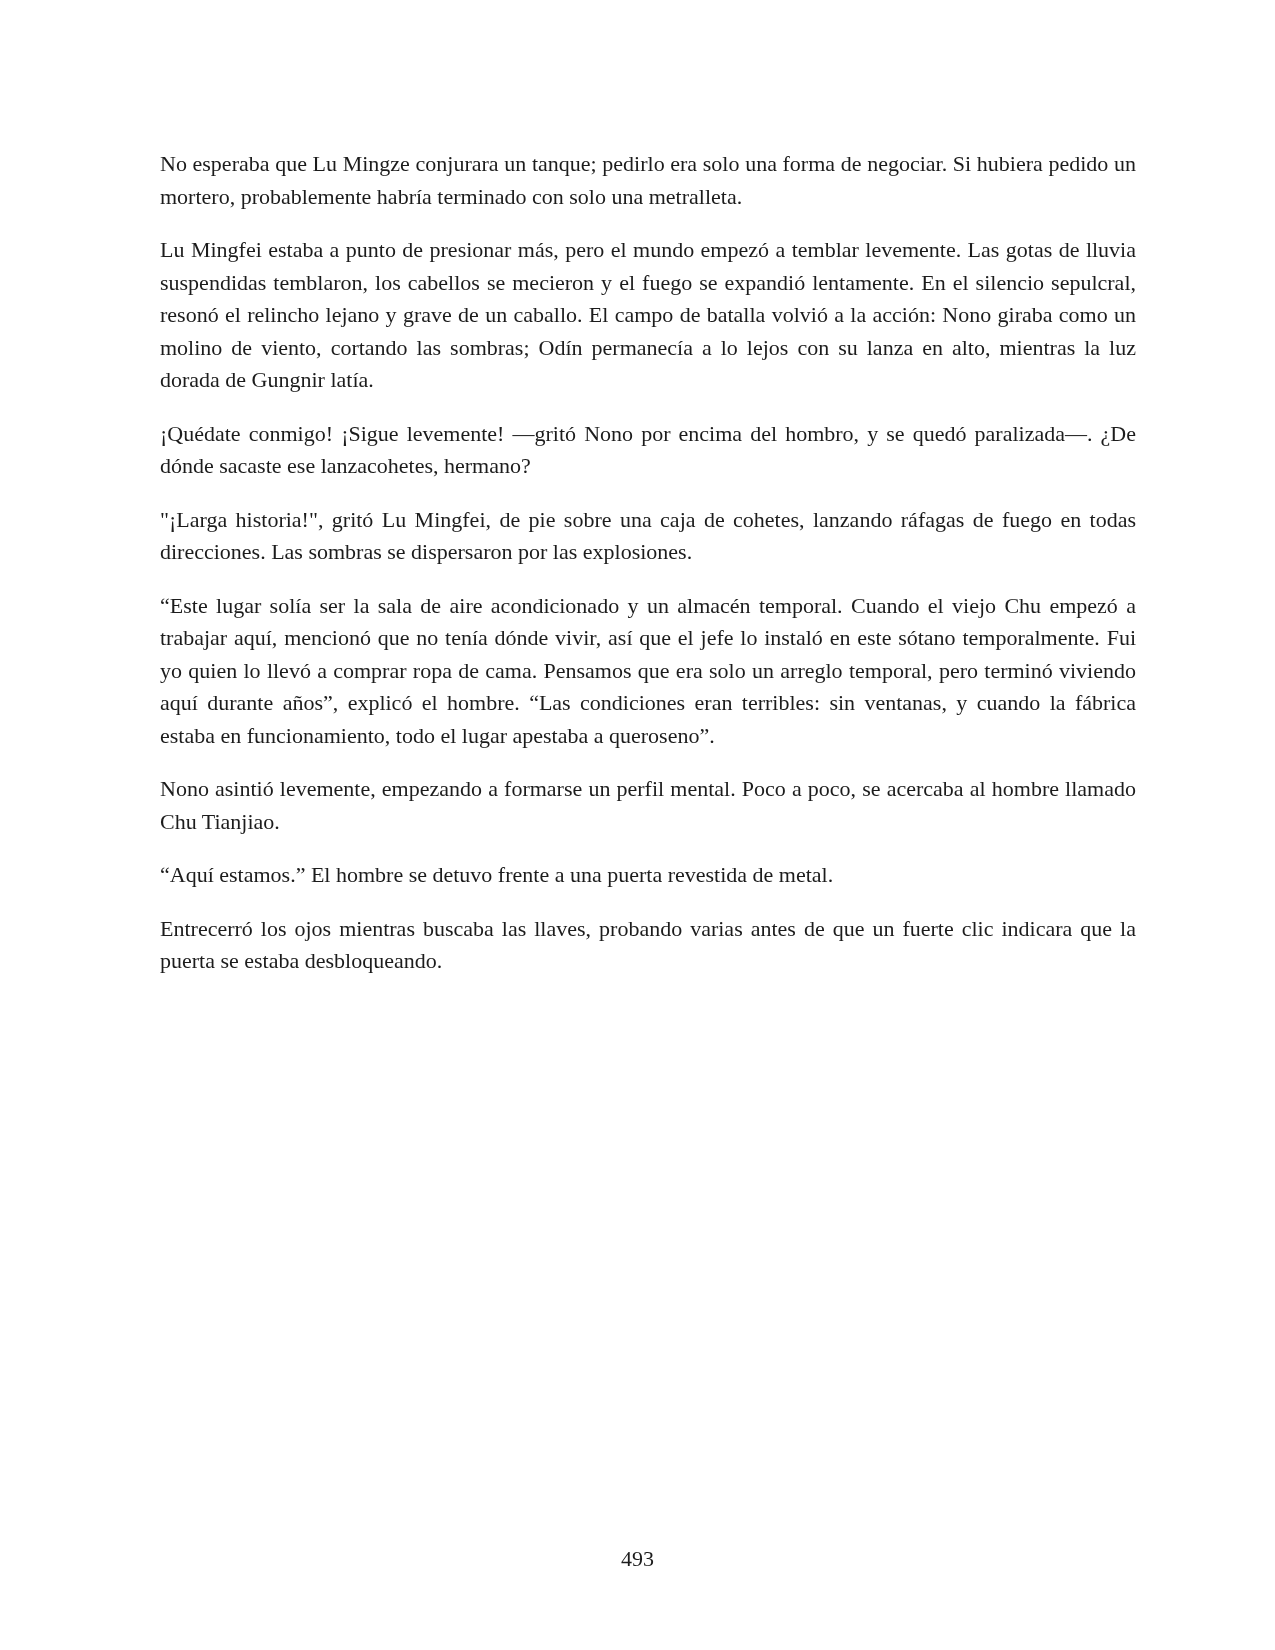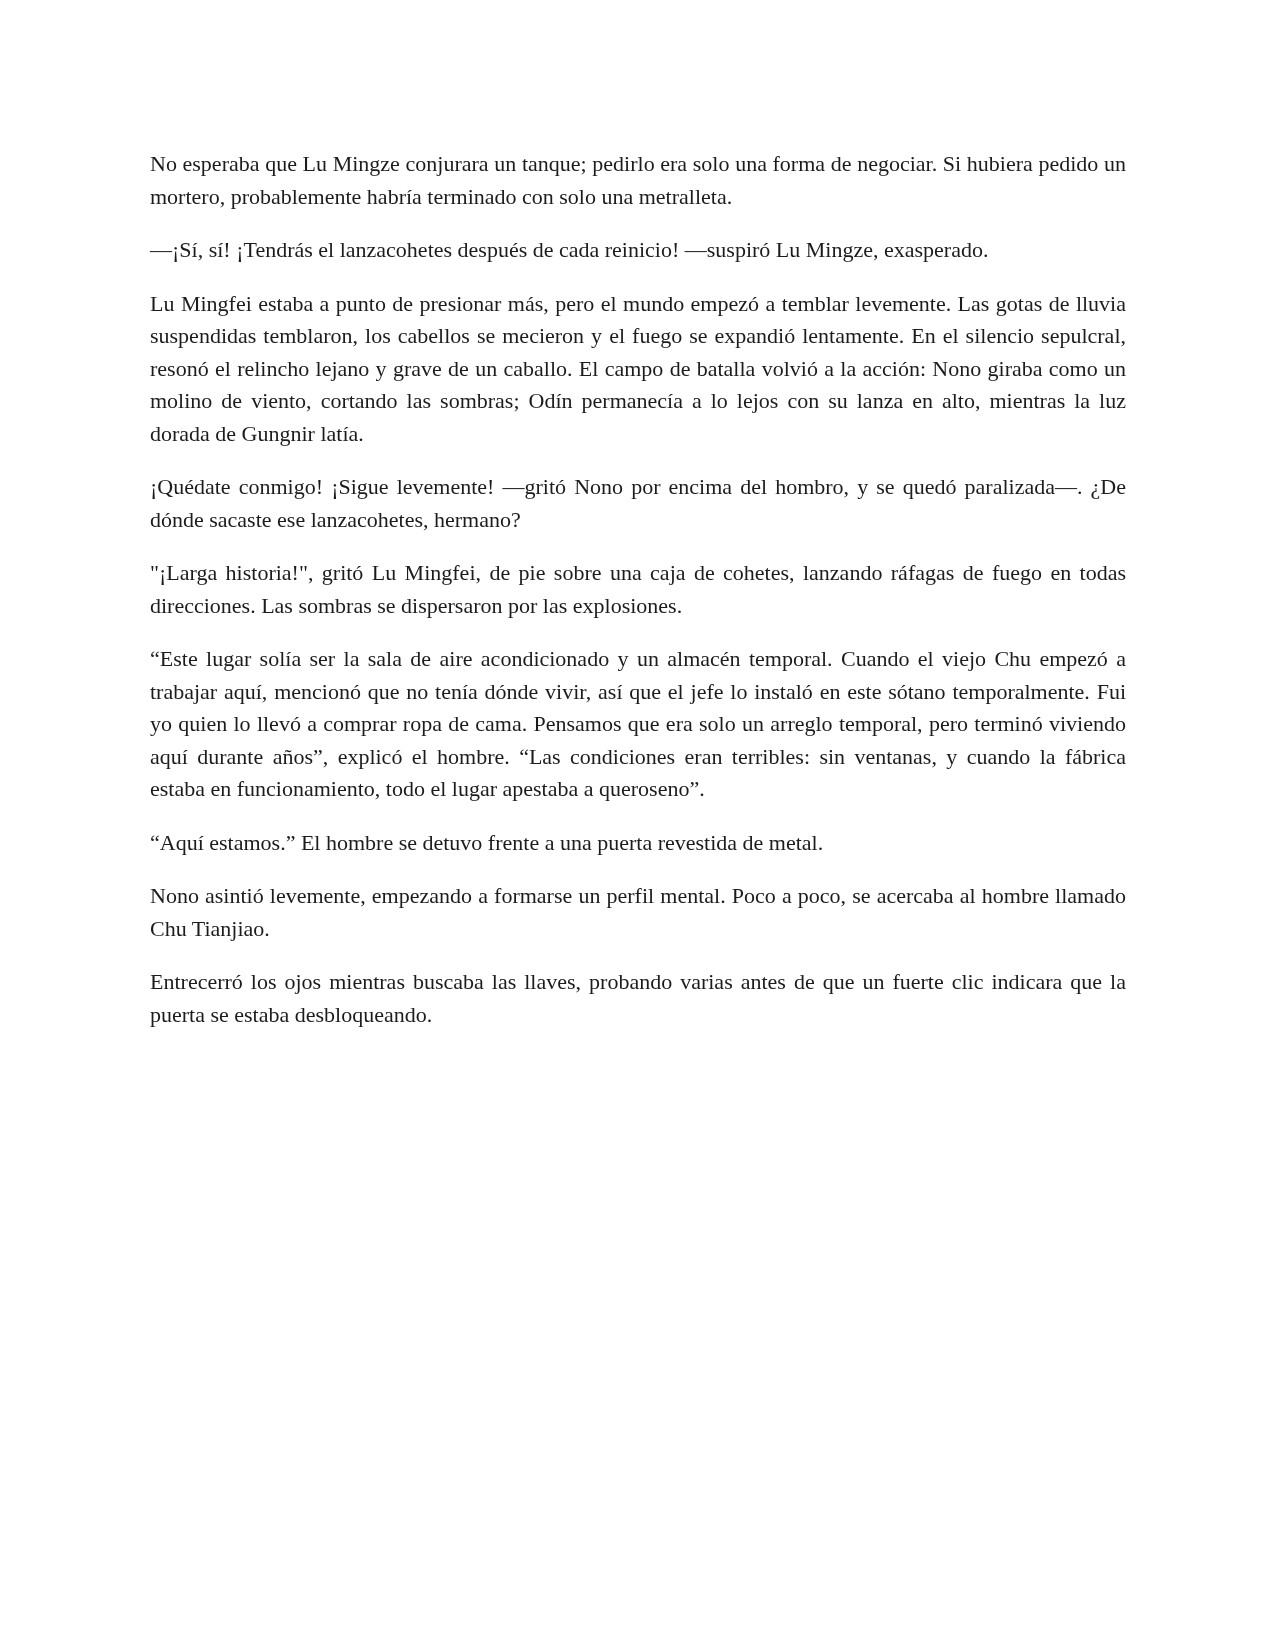--- a/index.html
+++ b/index.html
@@ -16,21 +16,21 @@
     .page {
       position: absolute;
       left: 0;
       top: 0;
       width: 1275px;
       height: 1650px;
       background: #ffffff;
     }
     .body-text {
       position: absolute;
-      left: 150px;
+      left: 160px;
       top: 148px;
       width: 976px;
       font-family: "Liberation Serif", "DejaVu Serif", serif;
       font-size: 22px;
       line-height: 32.5px;
       color: #1c1c1c;
     }
     .para {
       margin: 0 0 21px 0;
       text-align: justify;
@@ -47,22 +47,22 @@
       line-height: 28px;
       color: #1c1c1c;
     }
   </style>
 </head>
 <body>
 
 <div class="page">
   <div class="body-text">
     <p class="para">No esperaba que Lu Mingze conjurara un tanque; pedirlo era solo una forma de negociar. Si hubiera pedido un mortero, probablemente habría terminado con solo una metralleta.</p>
-    <p class="para">—¡Sí, sí! ¡Tendrás el lanzacohetes después de cada reinicio! —suspiró Lu Mingze, exasperado.</p>
     <p class="para">Lu Mingfei estaba a punto de presionar más, pero el mundo empezó a temblar levemente. Las gotas de lluvia suspendidas temblaron, los cabellos se mecieron y el fuego se expandió lentamente. En el silencio sepulcral, resonó el relincho lejano y grave de un caballo. El campo de batalla volvió a la acción: Nono giraba como un molino de viento, cortando las sombras; Odín permanecía a lo lejos con su lanza en alto, mientras la luz dorada de Gungnir latía.</p>
     <p class="para">¡Quédate conmigo! ¡Sigue levemente! —gritó Nono por encima del hombro, y se quedó paralizada—. ¿De dónde sacaste ese lanzacohetes, hermano?</p>
     <p class="para">"¡Larga historia!", gritó Lu Mingfei, de pie sobre una caja de cohetes, lanzando ráfagas de fuego en todas direcciones. Las sombras se dispersaron por las explosiones.</p>
     <p class="para">“Este lugar solía ser la sala de aire acondicionado y un almacén temporal. Cuando el viejo Chu empezó a trabajar aquí, mencionó que no tenía dónde vivir, así que el jefe lo instaló en este sótano temporalmente. Fui yo quien lo llevó a comprar ropa de cama. Pensamos que era solo un arreglo temporal, pero terminó viviendo aquí durante años”, explicó el hombre. “Las condiciones eran terribles: sin ventanas, y cuando la fábrica estaba en funcionamiento, todo el lugar apestaba a queroseno”.</p>
+    <p class="para">Nono asintió levemente, empezando a formarse un perfil mental. Poco a poco, se acercaba al hombre llamado Chu Tianjiao.</p>
     <p class="para">“Aquí estamos.” El hombre se detuvo frente a una puerta revestida de metal.</p>
-    <p class="para">Nono asintió levemente, empezando a formarse un perfil mental. Poco a poco, se acercaba al hombre llamado Chu Tianjiao.</p>
     <p class="para">Entrecerró los ojos mientras buscaba las llaves, probando varias antes de que un fuerte clic indicara que la puerta se estaba desbloqueando.</p>
   </div>
+  <div class="page-number">493</div>
 </div>
 
 </body></html>

